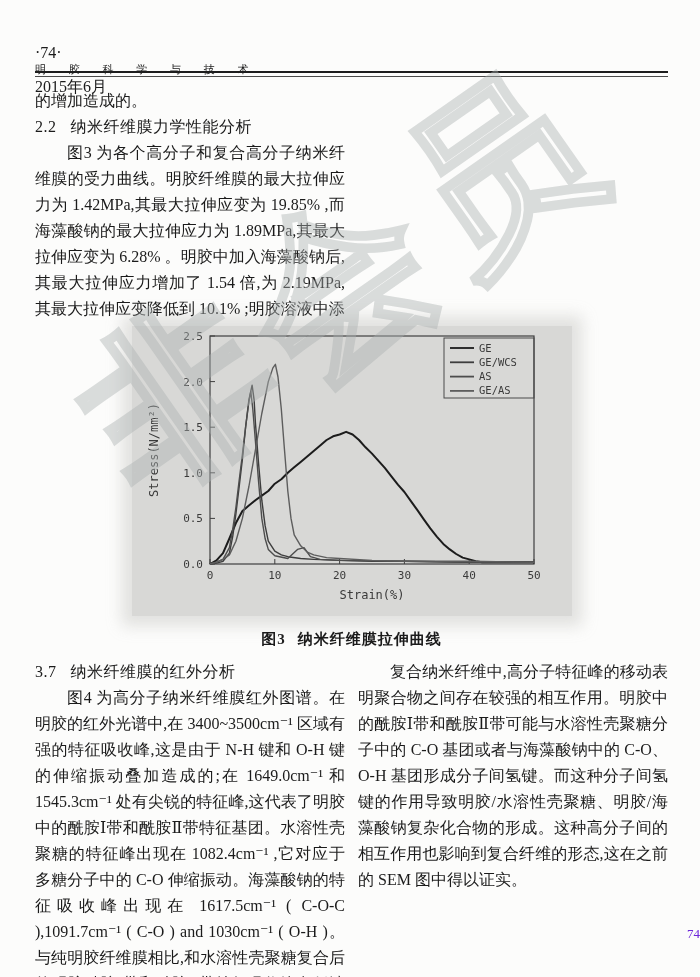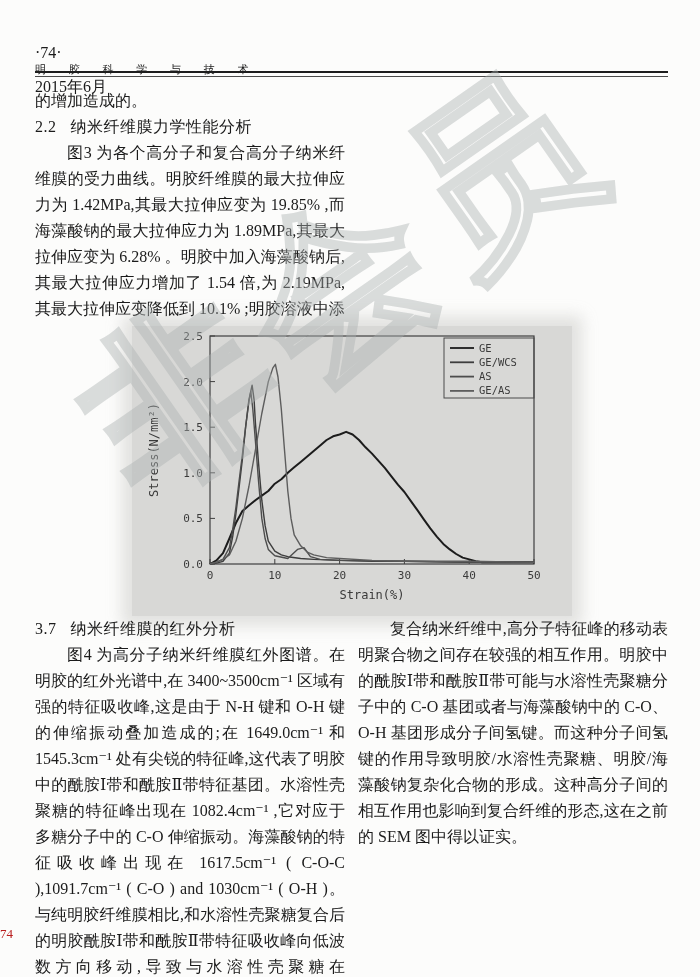--- a/index.html
+++ b/index.html
@@ -55,21 +55,21 @@
     font-weight:700;
     color:transparent;
     -webkit-text-stroke:4px rgba(170,176,176,0.85);
     transform:rotate(-35deg);transform-origin:left top;
     pointer-events:none;white-space:nowrap;
     opacity:.5;
   }
   
   .footer{
     position:absolute;left:0;right:0;top:926px;
-    text-align:left;font-size:13px;color:#b91c1c;
+    text-align:right;font-size:13px;color:#6d28d9;
   }
 </style>
 </head>
 <body>
 
 <div class="page">
 
   <div class="header">
     <span>·74·</span>
     <span class="journal">明 胶 科 学 与 技 术</span>
@@ -125,20 +125,21 @@
             <line x1="318" y1="22" x2="342" y2="22" stroke="#1c1c1c" stroke-width="1.8"></line>
             <text x="347" y="25.5" class="legend">GE</text>
             <line x1="318" y1="36.3" x2="342" y2="36.3" stroke="#3d3d3d" stroke-width="1.8"></line>
             <text x="347" y="39.8" class="legend">GE/WCS</text>
             <line x1="318" y1="50.6" x2="342" y2="50.6" stroke="#4d4d4d" stroke-width="1.8"></line>
             <text x="347" y="54.1" class="legend">AS</text>
             <line x1="318" y1="64.9" x2="342" y2="64.9" stroke="#5d5d5d" stroke-width="1.8"></line>
             <text x="347" y="68.4" class="legend">GE/AS</text>
           </svg>
       </div>
+      <div class="figure-caption"><span class="cap-num">图3</span><span>纳米纤维膜拉伸曲线</span></div>
     </div>
 
     <div class="cols">
       <div class="col">
         <p class="sec-heading"><span class="sec-num">3.7</span><span>纳米纤维膜的红外分析</span></p>
         <p class="para">图4 为高分子纳米纤维膜红外图谱。在明胶的红外光谱中,在 3400~3500cm⁻¹ 区域有强的特征吸收峰,这是由于 N-H 键和 O-H 键的伸缩振动叠加造成的;在 1649.0cm⁻¹ 和 1545.3cm⁻¹ 处有尖锐的特征峰,这代表了明胶中的酰胺Ⅰ带和酰胺Ⅱ带特征基团。水溶性壳聚糖的特征峰出现在 1082.4cm⁻¹ ,它对应于多糖分子中的 C-O 伸缩振动。海藻酸钠的特征吸收峰出现在 1617.5cm⁻¹ ( C-O-C ),1091.7cm⁻¹ ( C-O ) and 1030cm⁻¹ ( O-H )。与纯明胶纤维膜相比,和水溶性壳聚糖复合后的明胶酰胺Ⅰ带和酰胺Ⅱ带特征吸收峰向低波数方向移动,导致与水溶性壳聚糖在 1630.9cm⁻¹ 的特</p>
       </div>
       <div class="col">
         <p class="para">复合纳米纤维中,高分子特征峰的移动表明聚合物之间存在较强的相互作用。明胶中的酰胺Ⅰ带和酰胺Ⅱ带可能与水溶性壳聚糖分子中的 C-O 基团或者与海藻酸钠中的 C-O、O-H 基团形成分子间氢键。而这种分子间氢键的作用导致明胶/水溶性壳聚糖、明胶/海藻酸钠复杂化合物的形成。这种高分子间的相互作用也影响到复合纤维的形态,这在之前的 SEM 图中得以证实。</p>
       </div>

